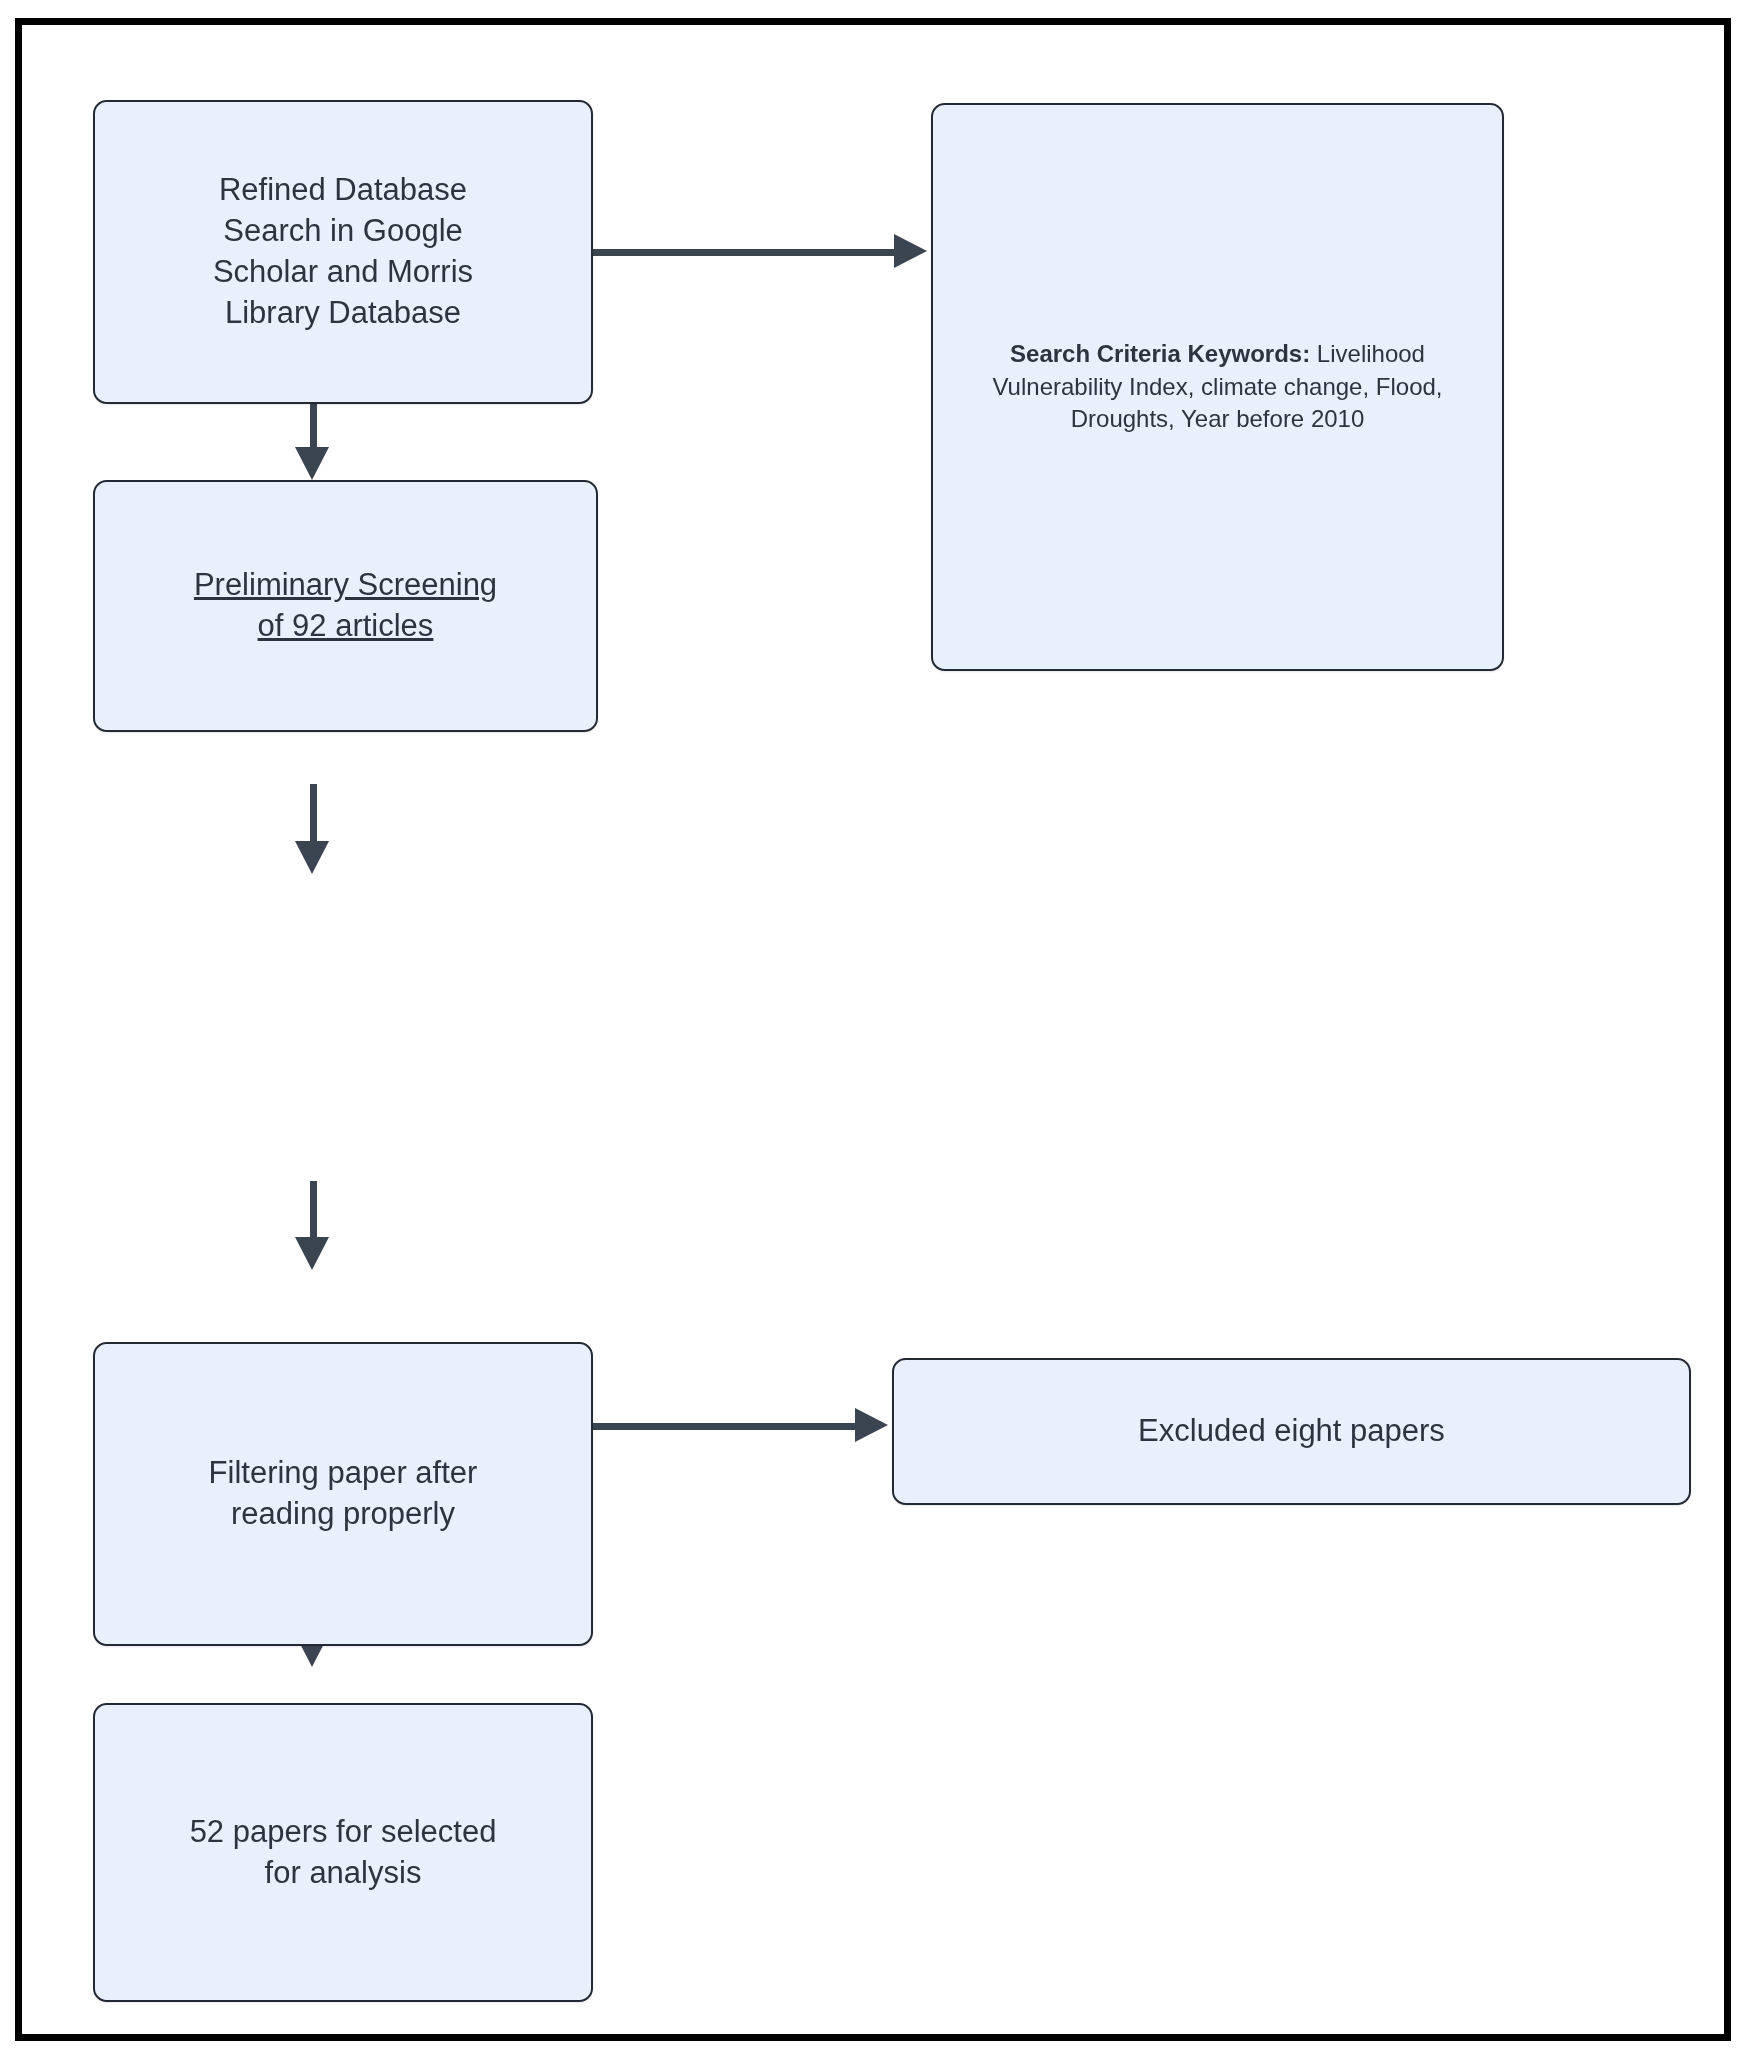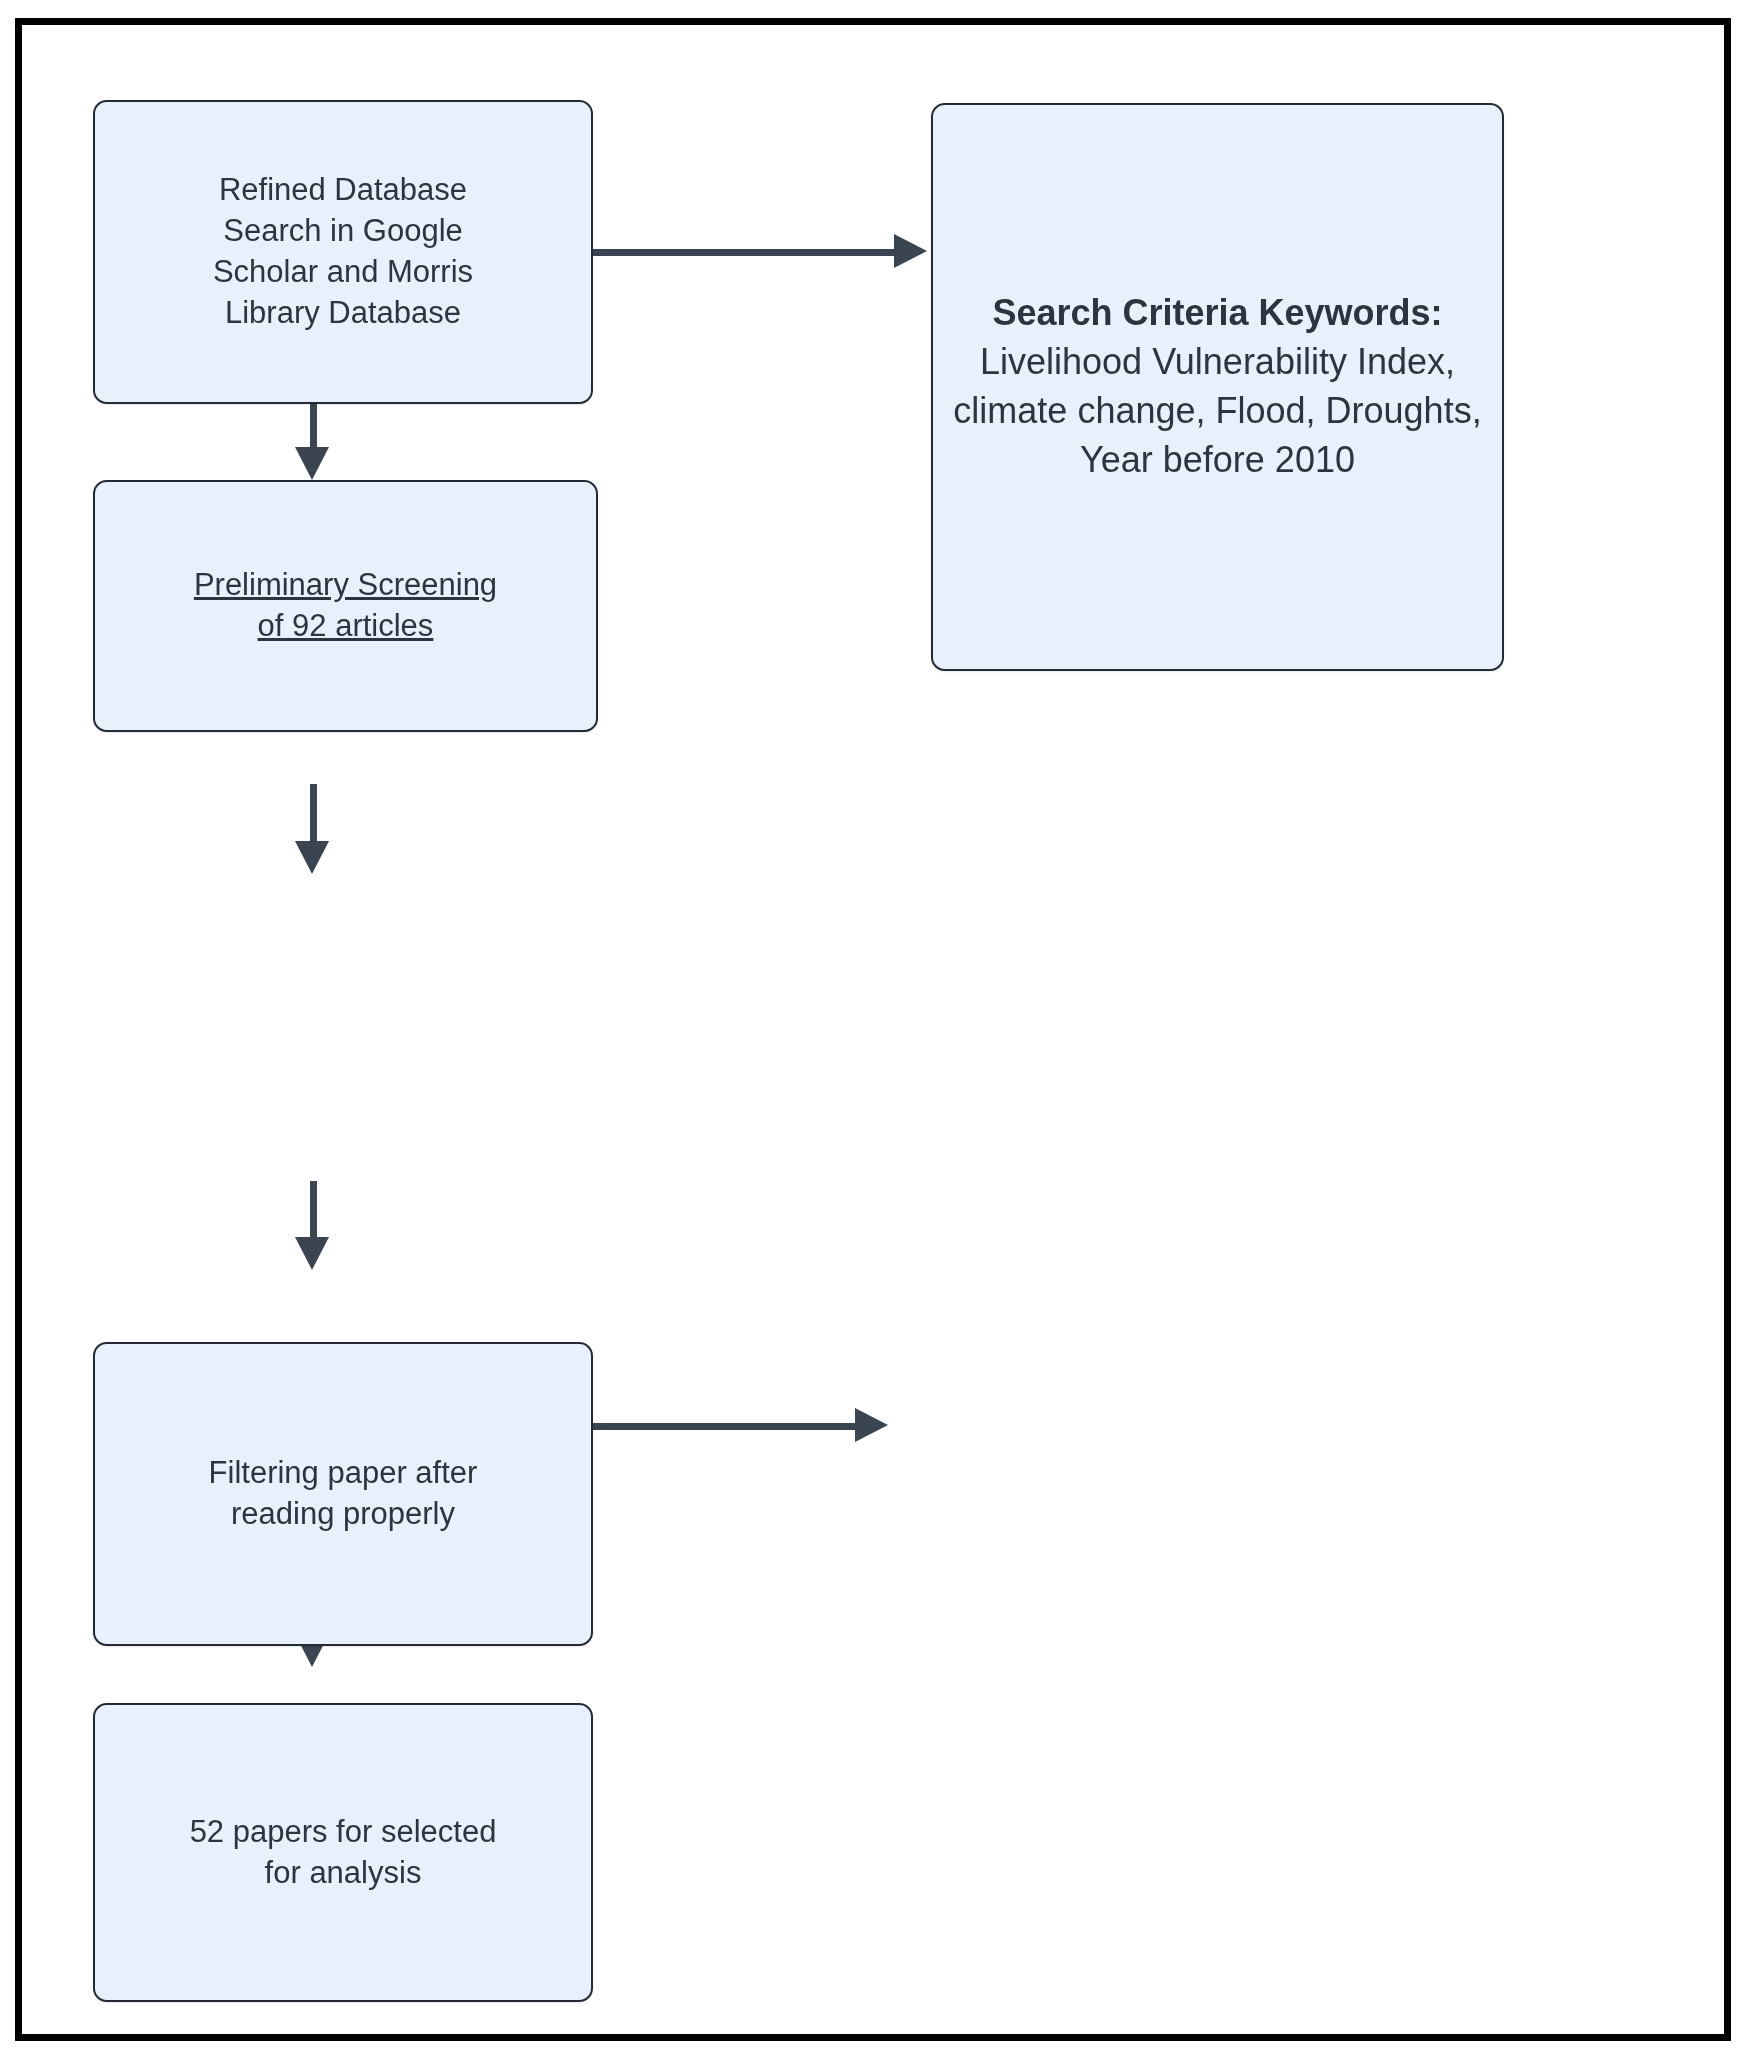--- a/index.html
+++ b/index.html
@@ -107,35 +107,38 @@
   <div class="conn-line-v" style="left:310px; top:1578px; height:61px;"></div>
   <div class="arrow-down" style="left:295px; top:1634px;"></div>
 
   <div class="node" style="left:93px; top:100px; width:500px; height:304px;">
     <span class="txt">Refined Database
 Search in Google
 Scholar and Morris
 Library Database</span>
   </div>
 
-  <div class="node bold-lead" style="left:931px; top:103px; width:573px; height:568px; font-size:36px; line-height:1.36;">
+  <div class="node bold-lead" style="left:931px; top:103px; width:573px; height:568px; font-size:24px; line-height:1.36;">
     <span class="txt"><span class="lead">Search Criteria Keywords:</span><span> Livelihood Vulnerability Index, climate change, Flood, Droughts, Year before 2010</span></span>
   </div>
 
   <div class="node" style="left:93px; top:480px; width:505px; height:252px;text-decoration:underline;">
     <span class="txt">Preliminary Screening
 of 92 articles</span>
   </div>
 
 
   <div class="node" style="left:93px; top:1342px; width:500px; height:304px;">
     <span class="txt">Filtering paper after
 reading properly</span>
   </div>
 
+  <div class="node" style="left:892px; top:1358px; width:799px; height:147px;">
+    <span class="txt">Excluded eight papers</span>
+  </div>
 
   <div class="node" style="left:93px; top:1703px; width:500px; height:299px;">
     <span class="txt">52 papers for selected
 for analysis</span>
   </div>
 
 </div>
 
 
 </body></html>

